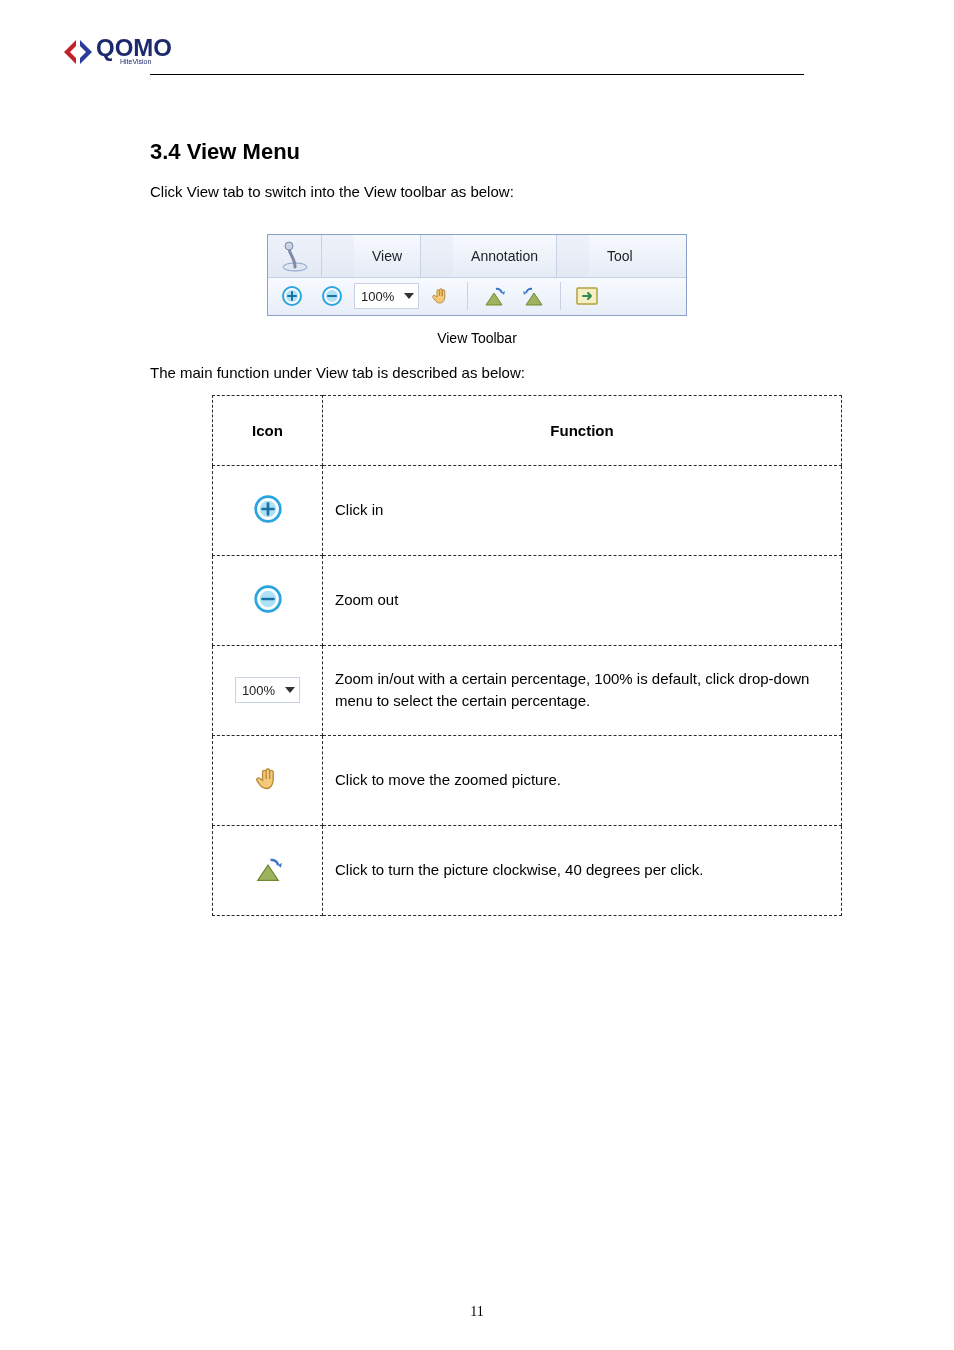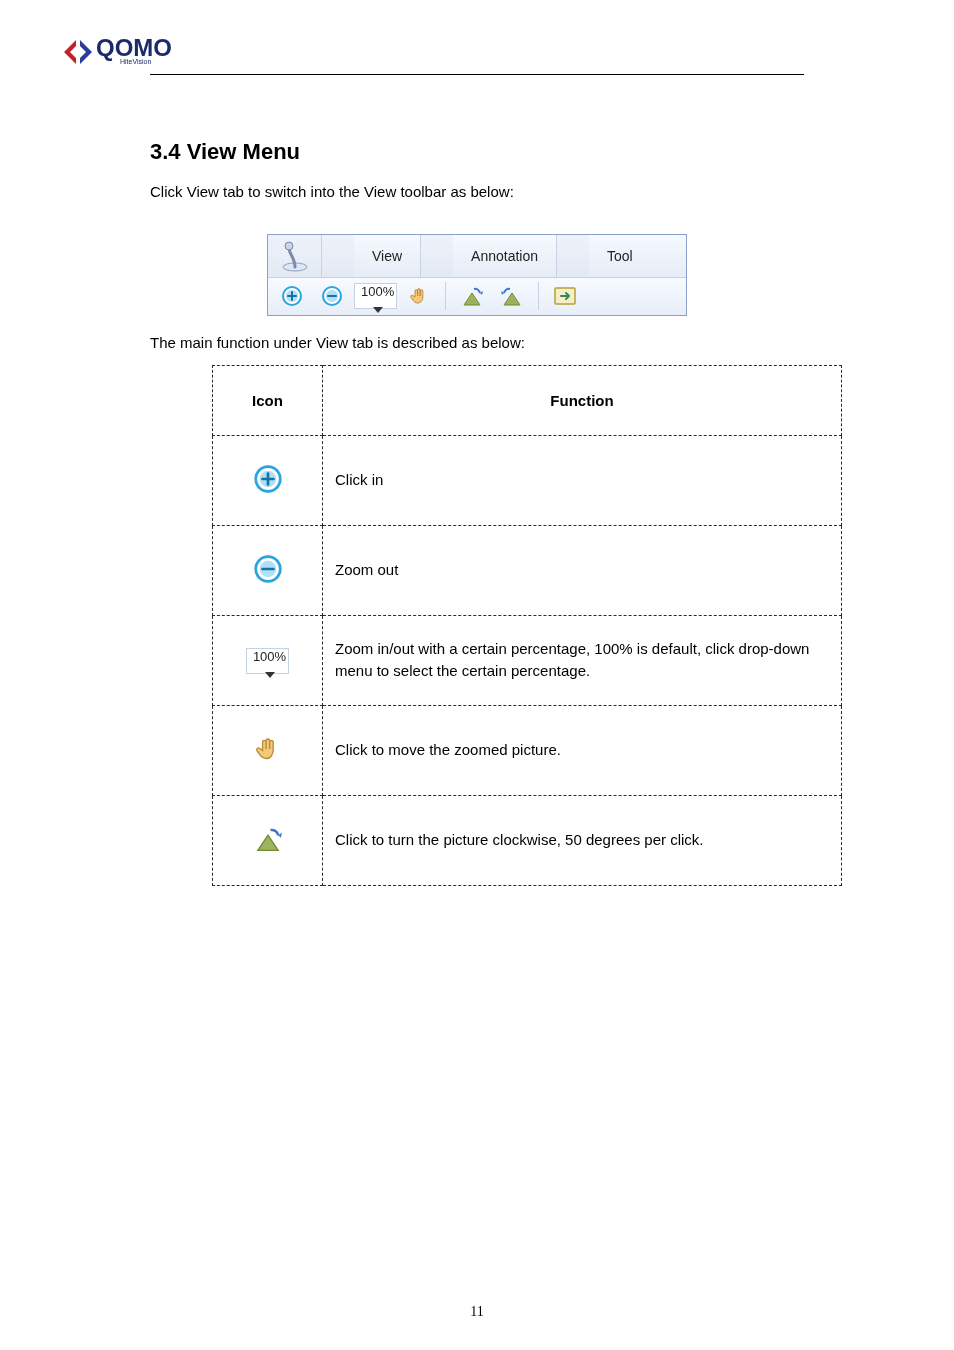--- a/index.html
+++ b/index.html
@@ -84,21 +84,20 @@
   }
   .zoom-field {
     display:flex; align-items:center;
     background:#fff;
     border:1px solid #c7d2e5;
     height:26px;
     padding:0 2px 0 6px;
     font-size:13px;
     color:#222;
     gap:8px;
-    flex-direction:column;
   }
   .dropdown-caret {
     width:14px;height:14px;
     display:flex;align-items:center;justify-content:center;
   }
   .sep {
     width:1px; height:28px; background:#c7d2e5; margin:0 4px;
   }
 
   .caption {
@@ -260,20 +259,21 @@
         <div class="tbtn">
           <span class="ico">
             <svg width="24" height="20" viewBox="0 0 24 20">
               <rect x="2" y="2" width="20" height="16" rx="1" fill="#f6efc6" stroke="#b3a13b" stroke-width="1.5"></rect>
               <path d="M8 10 l8 0 M13 7 l3 3 l-3 3" stroke="#2e8b57" stroke-width="2" fill="none" stroke-linecap="round" stroke-linejoin="round"></path>
             </svg>
           </span>
         </div>
       </div>
     </div>
+    <div class="caption">View Toolbar</div>
   </div>
 
   <p class="desc">The main function under View tab is described as below:</p>
 
   <table class="fn-table">
     <tbody>
         <tr>
       <th>Icon</th>
       <th>Function</th>
     </tr>
@@ -327,20 +327,20 @@
     <tr>
       <td class="icon-cell">
         <span class="ico">
           <svg width="32" height="28" viewBox="0 0 24 22">
             <path d="M4 20 L12 8 L20 20 Z" fill="#9fb25f" stroke="#6f8a2f"></path>
             <path d="M14 4 a5 5 0 0 1 6 4" stroke="#3a76c8" stroke-width="2" fill="none"></path>
             <path d="M20 8 l3 -2 l-1 4 Z" fill="#3a76c8"></path>
           </svg>
         </span>
       </td>
-      <td class="text-cell">Click to turn the picture clockwise, 50 degrees per click.</td>
+      <td class="text-cell">Click to turn the picture clockwise, 40 degrees per click.</td>
     </tr>
   </tbody>
     </table>
 
 </div>
 
 <div class="page-footer">11</div>
 
 </body></html>

